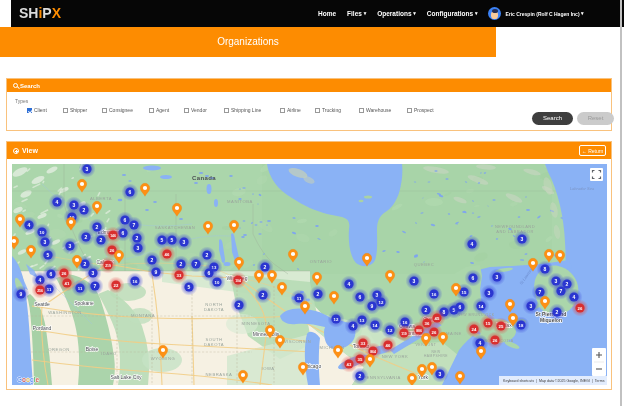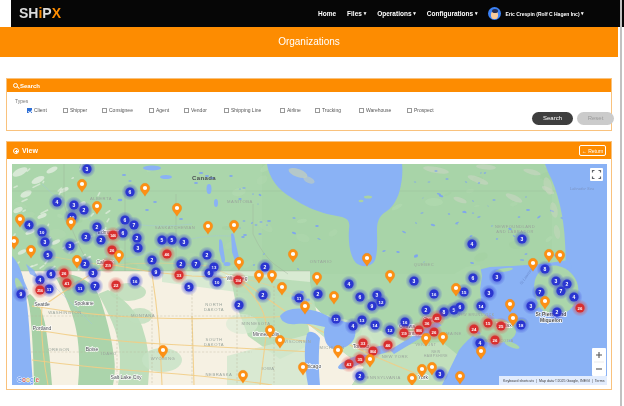--- a/index.html
+++ b/index.html
@@ -6,21 +6,21 @@
 body{width:624px;height:406px;background:#fff;font-family:"Liberation Sans",sans-serif;overflow:hidden;position:relative}
 .topbar{position:absolute;left:11px;top:0;width:618px;height:27px;background:#060606}
 .logo{position:absolute;left:8px;top:5px;font-size:14px;font-weight:bold;color:#dcdcdc}
 .logo .o{color:#fd8c01}
 .nav{position:absolute;top:0;height:27px;left:307px;display:flex;align-items:center;color:#fff;font-size:6.5px;white-space:nowrap}
 .nav span.lnk{margin-right:11px;font-weight:bold}
 .caret{font-size:5px;vertical-align:1px}
 .avatar{width:13px;height:13px;border-radius:50%;background:#3b82f6;position:relative;overflow:hidden;margin-right:4px;flex:none}
 .avatar .face{position:absolute;left:3px;top:4px;width:7px;height:8px;border-radius:45%;background:#f6c99a}
 .avatar .hair{position:absolute;left:3.5px;top:2px;width:6px;height:4px;border-radius:50%;background:#232c52}
-.banner{position:absolute;left:0;top:27px;width:618px;height:30px;background:#fd8c01;color:#fff;text-align:center;font-size:10px;line-height:30px}
+.banner{position:absolute;left:0;top:27px;width:496px;height:30px;background:#fd8c01;color:#fff;text-align:center;font-size:10px;line-height:30px}
 .panel{position:absolute;background:#fff;border:1px solid #f9c27d}
 .phead{background:#fd8c01;color:#fff;font-weight:bold;display:flex;align-items:center;padding-left:6px}
 #search{left:6px;top:78px;width:606px;height:53px}
 #search .phead{height:13px;font-size:6px}
 .types{position:absolute;left:8px;top:19px;font-size:5px;color:#777}
 .mag{width:5px;height:5px;border:1px solid #fff;border-radius:50%;position:relative;margin-right:2px;display:inline-block}
 .mag:after{content:"";position:absolute;left:3.2px;top:3.2px;width:2.5px;height:1px;background:#fff;transform:rotate(45deg)}
 .viewicon:after{content:"";position:absolute;left:1px;top:2px;width:3px;height:1px;background:#fff}
 .viewicon:before{content:"";position:absolute;left:2px;top:1px;width:1px;height:3px;background:#fff}
 .cbrow{position:absolute;left:0;top:28px;width:100%;height:10px;font-size:5px;color:#555}

